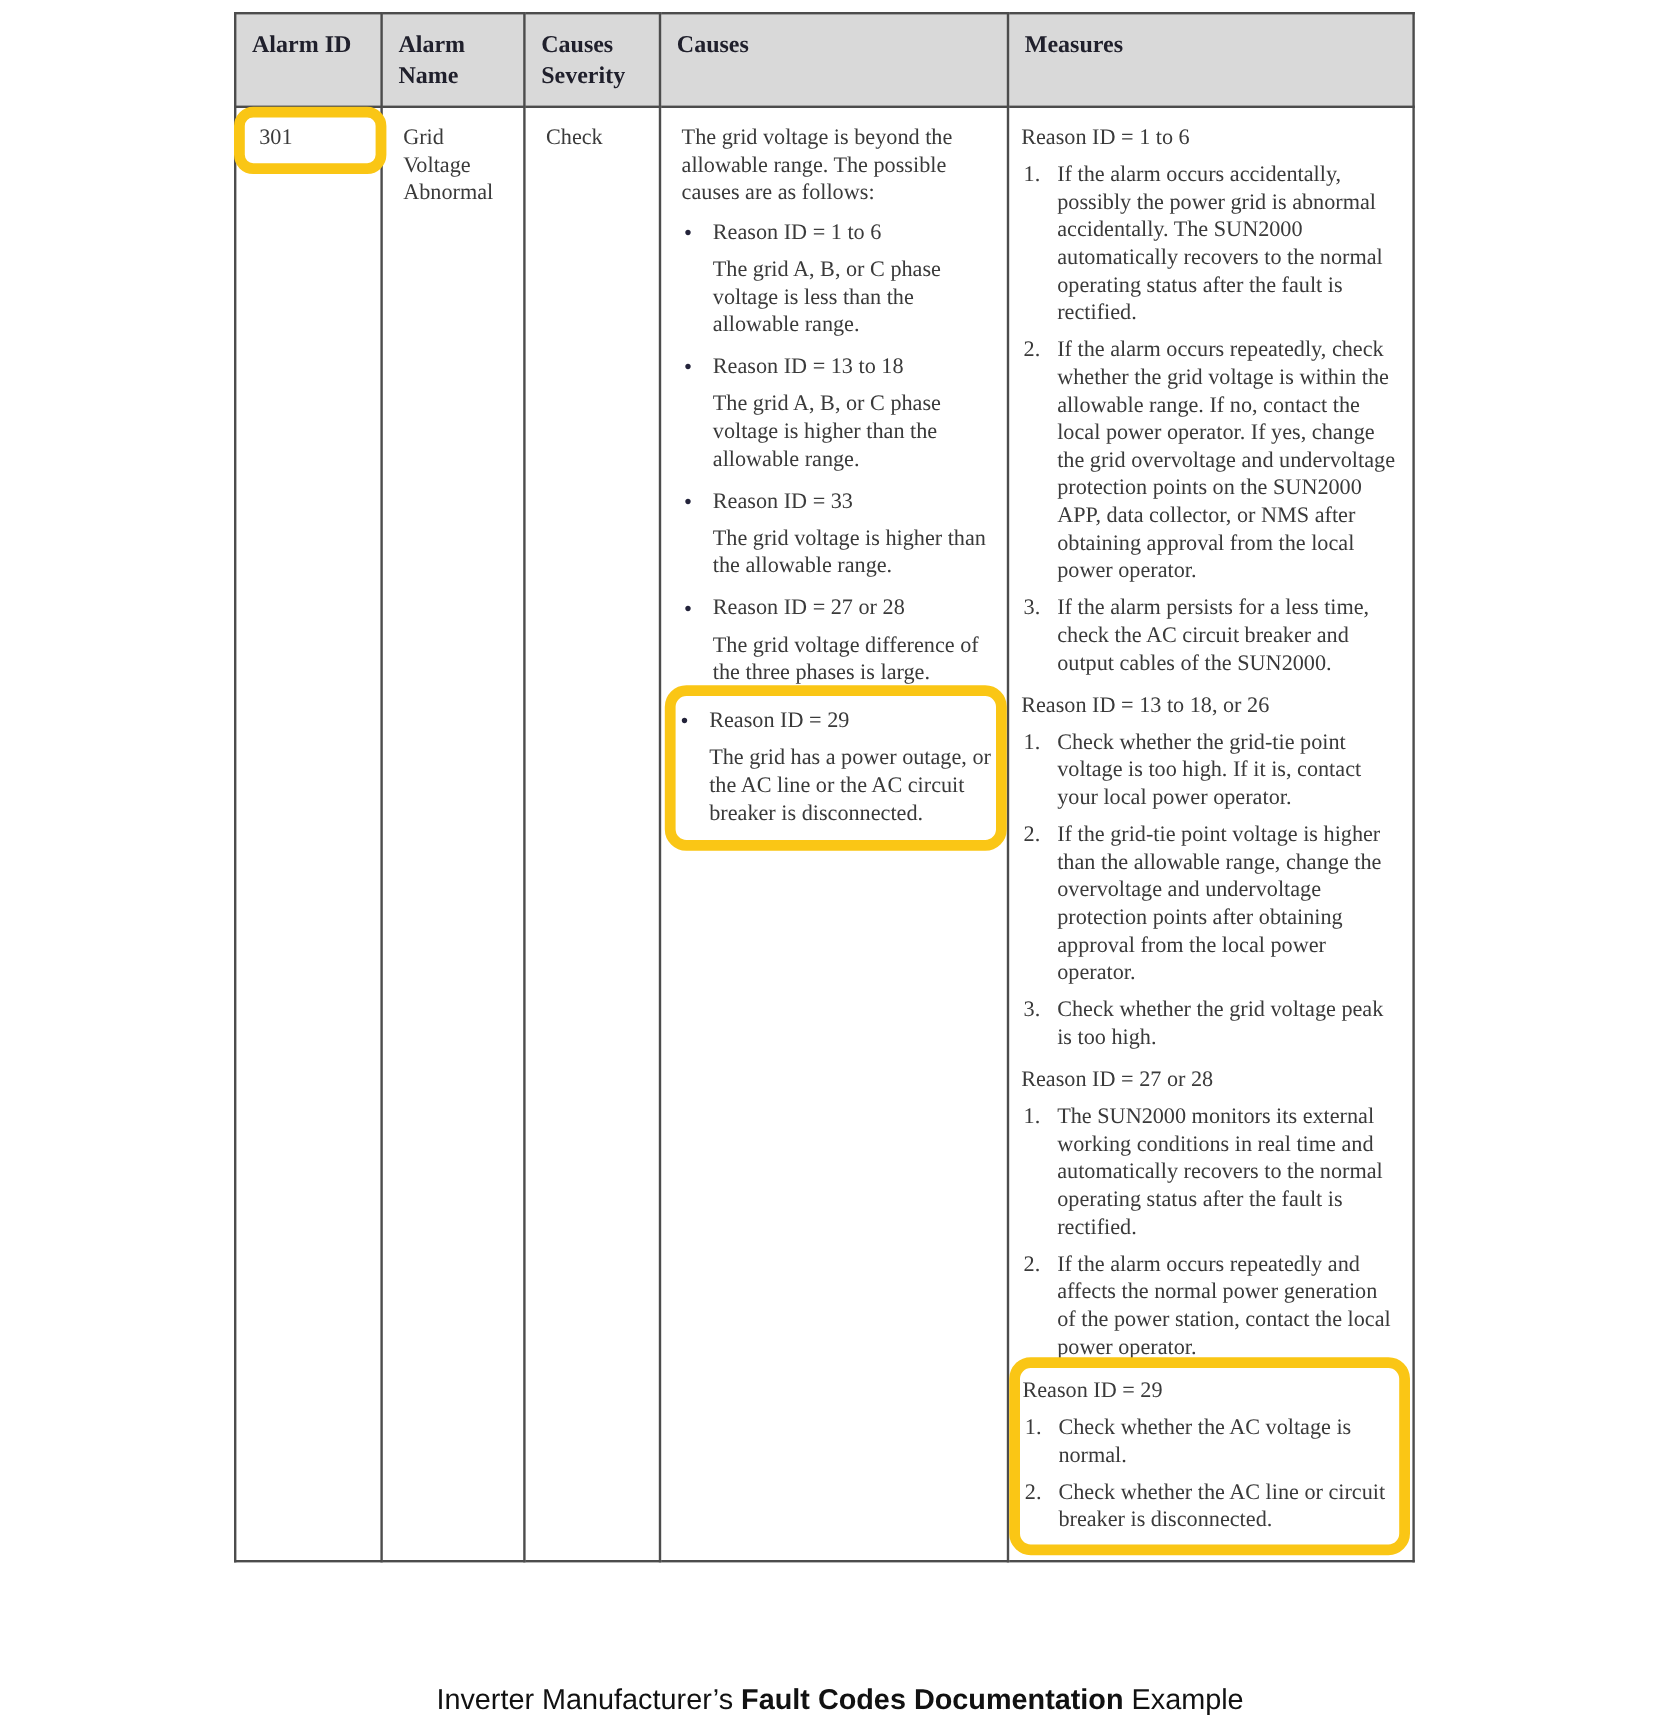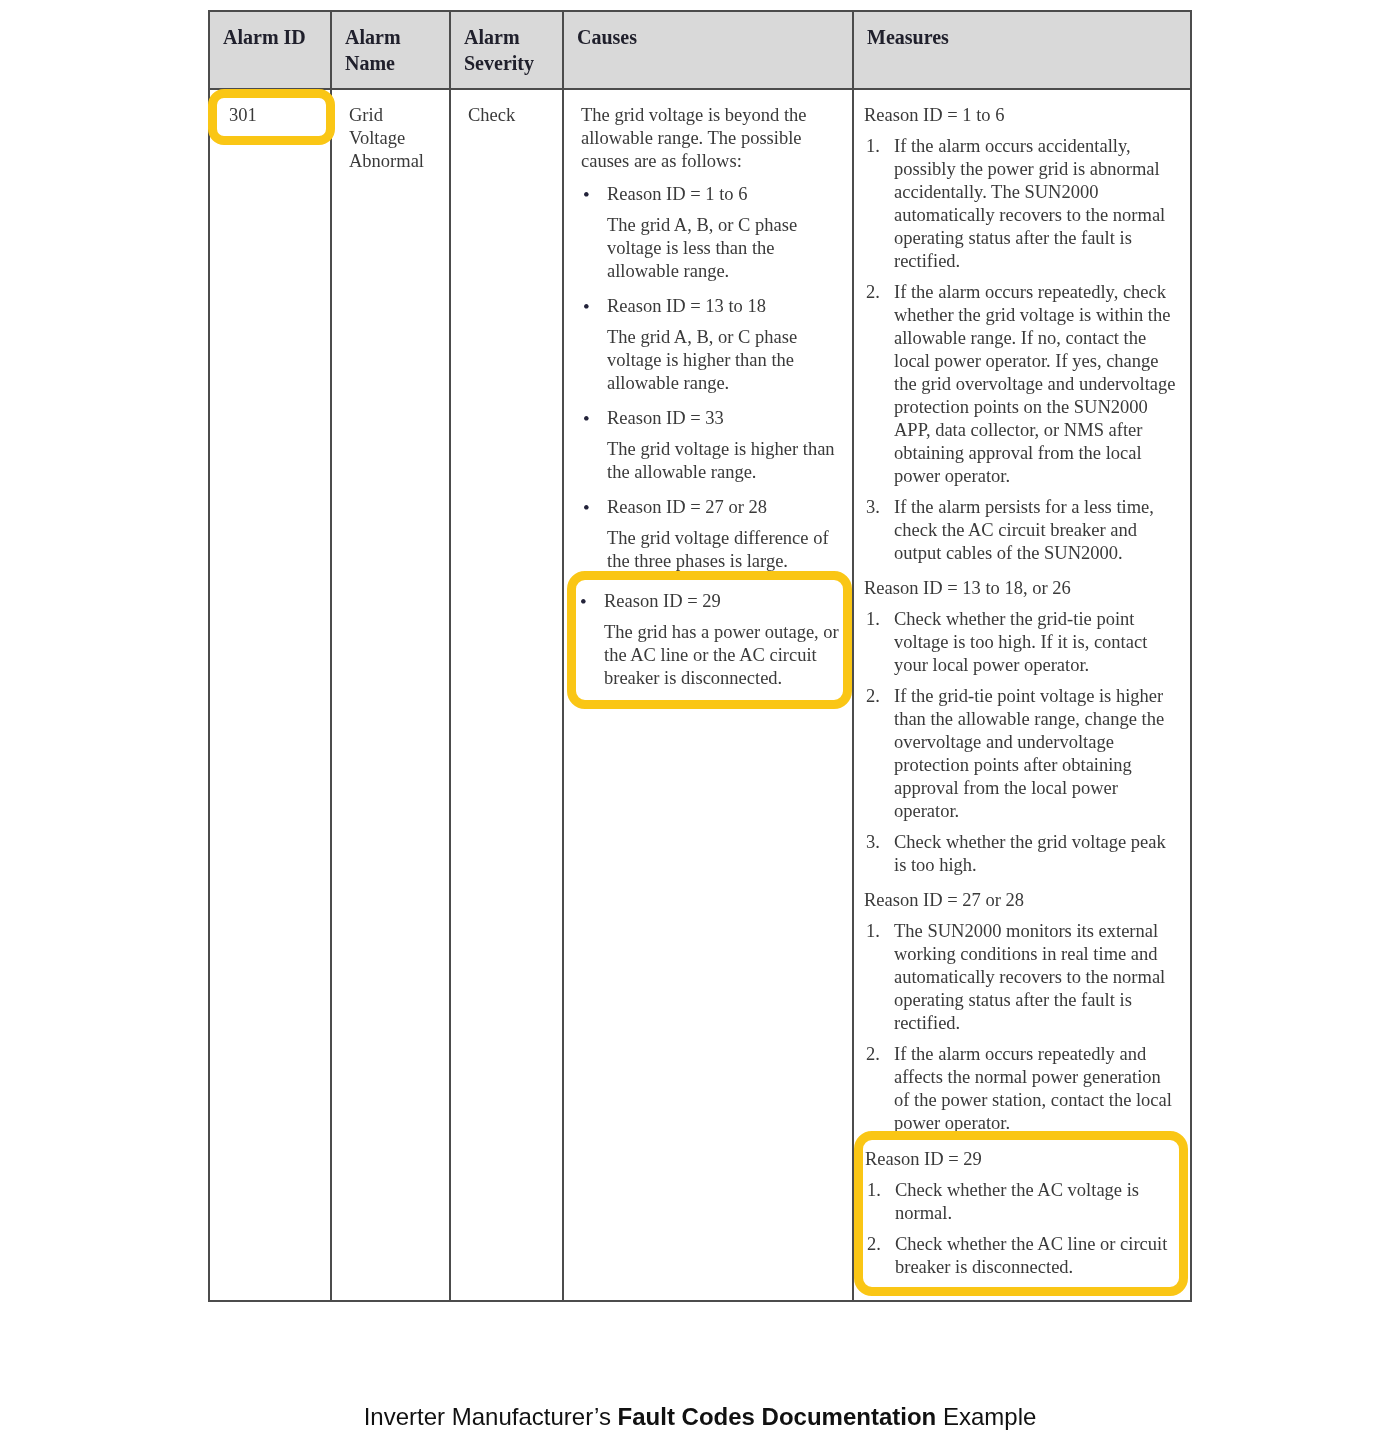--- a/index.html
+++ b/index.html
@@ -8,21 +8,21 @@
     --line:#4C4C4C;
     --head-ink:#20202C;
     --ink:#3A3A3A;
   }
   *{box-sizing:border-box;}
   html,body{margin:0;padding:0;background:#fff;}
   .page{
     position:relative;width:1400px;height:1446px;background:#fff;overflow:hidden;
     font-family:"Liberation Serif","DejaVu Serif",serif;color:var(--ink);
   }
-  .table-wrap{position:absolute;left:208px;top:10px;width:890px;}
+  .table-wrap{position:absolute;left:195px;top:10px;width:890px;}
   table{border-collapse:collapse;width:100%;table-layout:fixed;}
   th,td{border:2px solid var(--line);vertical-align:top;text-align:left;}
   th{
     background:var(--header-bg);color:var(--head-ink);
     font-size:20px;line-height:26px;font-weight:bold;padding:12px 10px 12px 13px;
   }
   td{font-size:18.5px;line-height:23px;padding:14px 10px 8px 17px;color:var(--ink);}
   td.measures-cell{padding:14px 10px 4px 10px;}
 
   .intro{margin:0 0 10px 0;}
@@ -82,21 +82,21 @@
         <col style="width:122px">
           <col style="width:119px">
           <col style="width:113px">
           <col style="width:290px">
           <col style="width:338px">
       </colgroup>
       <thead>
         <tr>
           <th>Alarm ID</th>
           <th>Alarm Name</th>
-          <th>Alarm Severity</th>
+          <th>Causes Severity</th>
           <th>Causes</th>
           <th>Measures</th>
         </tr>
       </thead>
       <tbody>
         <tr>
           <td>
             <span class="hl-box hl-box-id">
               <span>301</span>
             </span>

